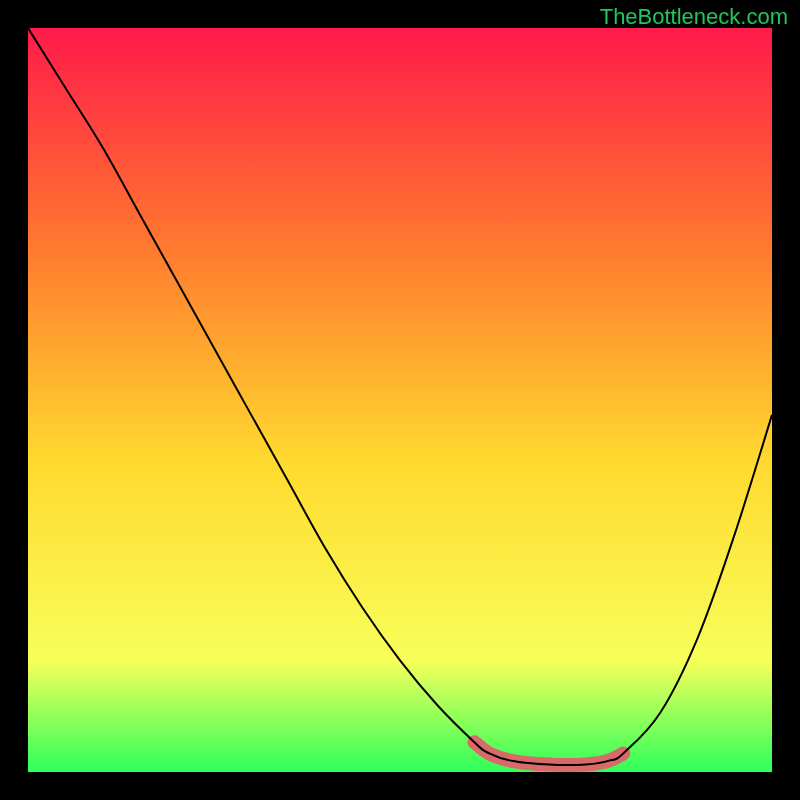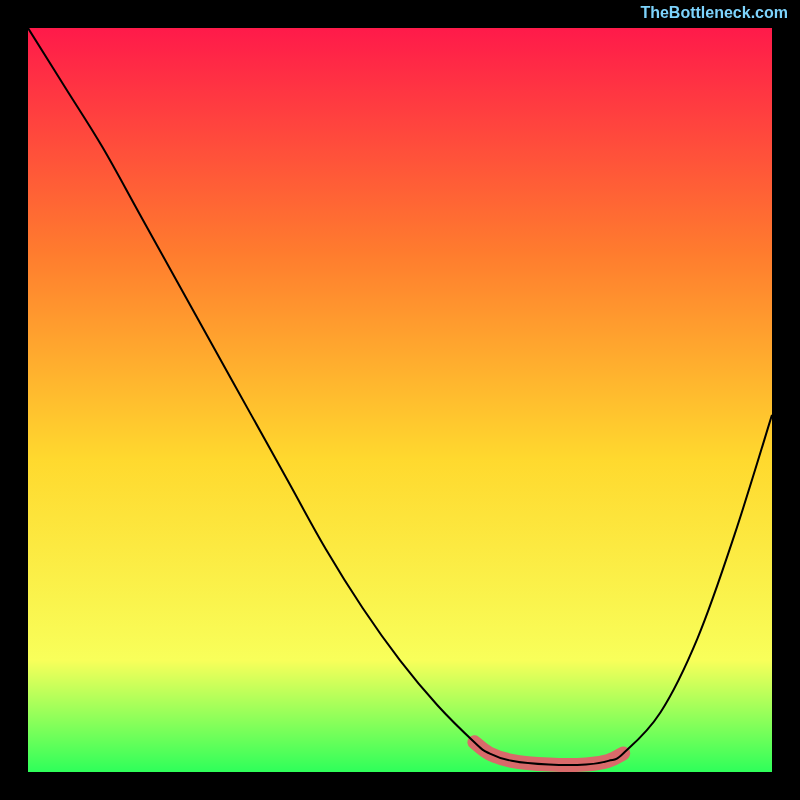--- a/index.html
+++ b/index.html
@@ -8,23 +8,23 @@
     height: 800px;
     background: #000;
     position: relative;
     overflow: hidden;
     font-family: Arial, sans-serif;
   }
   .watermark {
     position: absolute;
     top: 4px;
     right: 12px;
-    color: #7dd3fc;
-    font-size: 16px;
-    font-weight: bold;
+    color: #22c55e;
+    font-size: 22px;
+    font-weight: normal;
     z-index: 10;
   }
   .plot-area {
     position: absolute;
     left: 28px;
     top: 28px;
     width: 744px;
     height: 744px;
   }
   .plot-area svg {

